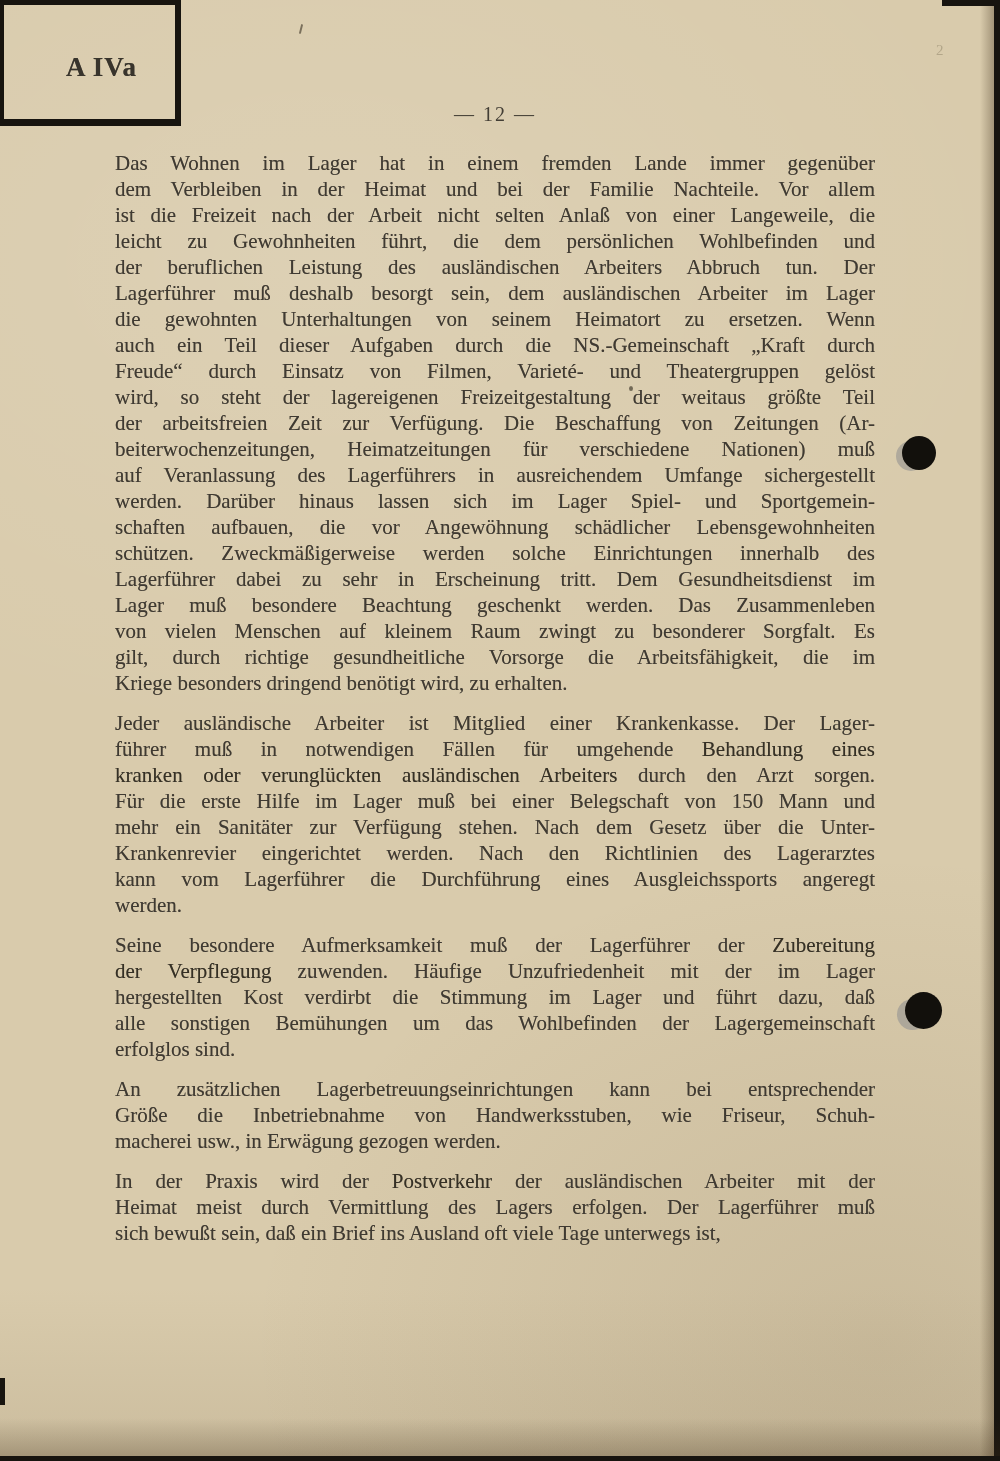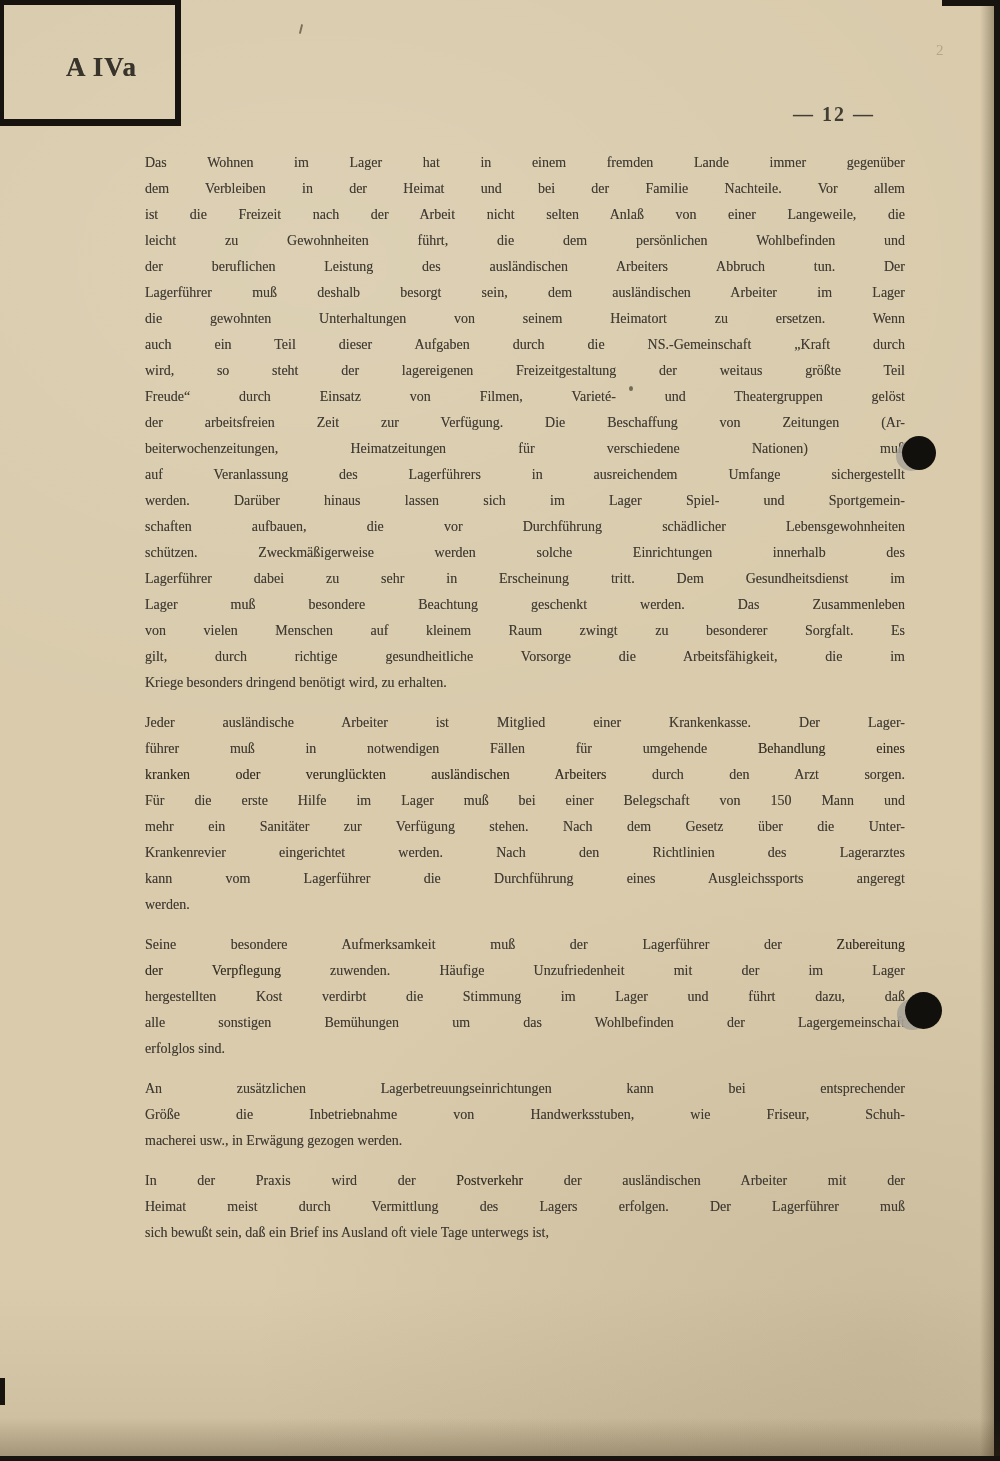--- a/index.html
+++ b/index.html
@@ -31,33 +31,32 @@
     font-weight: bold;
     font-size: 27px;
     letter-spacing: 1px;
     color: #38342c;
     text-shadow: 0 0 0.6px rgba(56,52,44,0.6);
   }
 
   
   .page-number {
     position: absolute; left: 115px; top: 103px; width: 760px;
-    text-align: right;
-    font-size: 20px; font-weight: bold;
+    text-align: center;
+    font-size: 20px; font-weight: normal;
     letter-spacing: 2px;
     color: #433e35;
   }
 
   
   .text-block {
     position: absolute; left: 115px; top: 150px; width: 760px;
-    font-size: 14px;
+    font-size: 21px;
     line-height: 26px;
     text-shadow: 0 0 0.5px rgba(62,56,46,0.45);
-    margin-left: 30px;
   }
   .para + .para { margin-top: 14px; }
   .line {
     text-align: justify;
     text-align-last: justify;
     height: 26px;
     overflow: visible;
   }
   .line.last { text-align-last: left; }
   .b { font-weight: normal; color: #353025; }
@@ -112,27 +111,27 @@
 <div class="text-block">
     <div class="para">
       <div class="line"><span>Das Wohnen im Lager hat in einem fremden Lande immer gegenüber</span></div>
       <div class="line"><span>dem Verbleiben in der Heimat und bei der Familie Nachteile. Vor allem</span></div>
       <div class="line"><span>ist die Freizeit nach der Arbeit nicht selten Anlaß von einer Langeweile, die</span></div>
       <div class="line"><span>leicht zu Gewohnheiten führt, die dem persönlichen Wohlbefinden und</span></div>
       <div class="line"><span>der beruflichen Leistung des ausländischen Arbeiters Abbruch tun. Der</span></div>
       <div class="line"><span>Lagerführer muß deshalb besorgt sein, dem ausländischen Arbeiter im Lager</span></div>
       <div class="line"><span>die gewohnten Unterhaltungen von seinem Heimatort zu ersetzen. Wenn</span></div>
       <div class="line"><span>auch ein Teil dieser Aufgaben durch die NS.-Gemeinschaft „Kraft durch</span></div>
+      <div class="line"><span>Freude“ durch Einsatz von Filmen, Varieté- und Theatergruppen gelöst</span></div>
       <div class="line"><span>wird, so steht der lagereigenen Freizeitgestaltung der weitaus größte Teil</span></div>
-      <div class="line"><span>Freude“ durch Einsatz von Filmen, Varieté- und Theatergruppen gelöst</span></div>
       <div class="line"><span>der arbeitsfreien Zeit zur Verfügung. Die Beschaffung von Zeitungen (Ar-</span></div>
       <div class="line"><span>beiterwochenzeitungen, Heimatzeitungen für verschiedene Nationen) muß</span></div>
       <div class="line"><span>auf Veranlassung des Lagerführers in ausreichendem Umfange sichergestellt</span></div>
       <div class="line"><span>werden. Darüber hinaus lassen sich im Lager Spiel- und Sportgemein-</span></div>
-      <div class="line"><span>schaften aufbauen, die vor Durchführung schädlicher Lebensgewohnheiten</span></div>
+      <div class="line"><span>schaften aufbauen, die vor Angewöhnung schädlicher Lebensgewohnheiten</span></div>
       <div class="line"><span>schützen. Zweckmäßigerweise werden solche Einrichtungen innerhalb des</span></div>
       <div class="line"><span>Lagerführer dabei zu sehr in Erscheinung tritt. Dem Gesundheitsdienst im</span></div>
       <div class="line"><span>Lager muß besondere Beachtung geschenkt werden. Das Zusammenleben</span></div>
       <div class="line"><span>von vielen Menschen auf kleinem Raum zwingt zu besonderer Sorgfalt. Es</span></div>
       <div class="line"><span>gilt, durch richtige gesundheitliche Vorsorge die Arbeitsfähigkeit, die im</span></div>
       <div class="line last"><span>Kriege besonders dringend benötigt wird, zu erhalten.</span></div>
     </div>
     <div class="para">
       <div class="line"><span>Jeder ausländische Arbeiter ist Mitglied einer Krankenkasse. Der Lager-</span></div>
       <div class="line"><span>führer muß in notwendigen Fällen für umgehende </span><span class="b">Behandlung eines</span></div>

